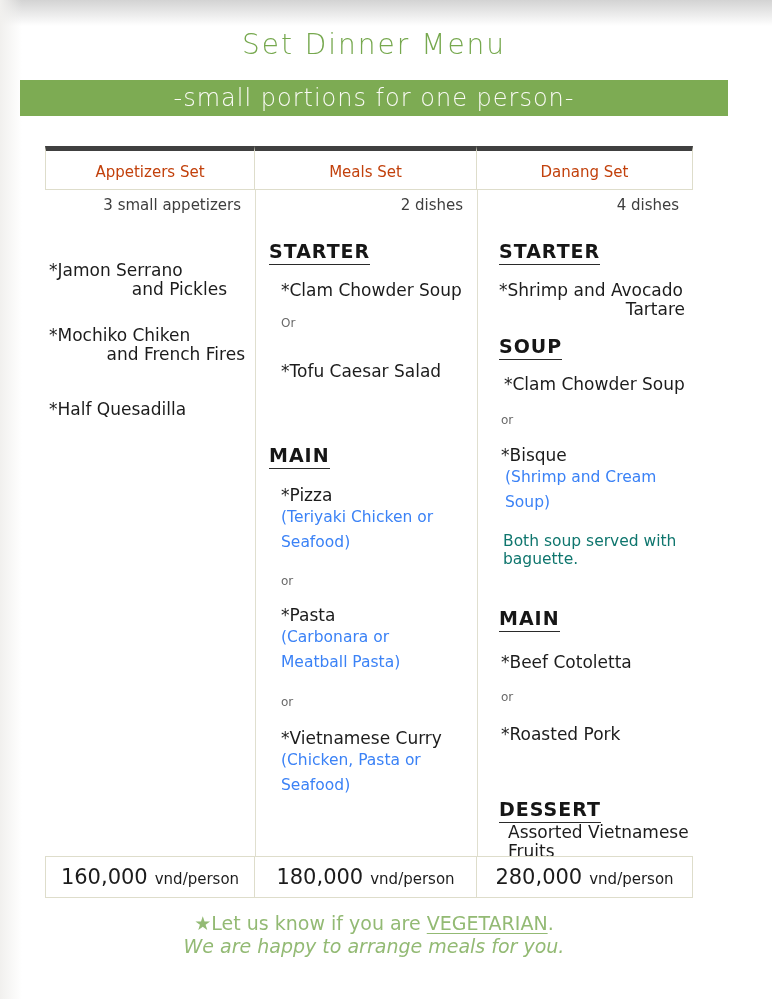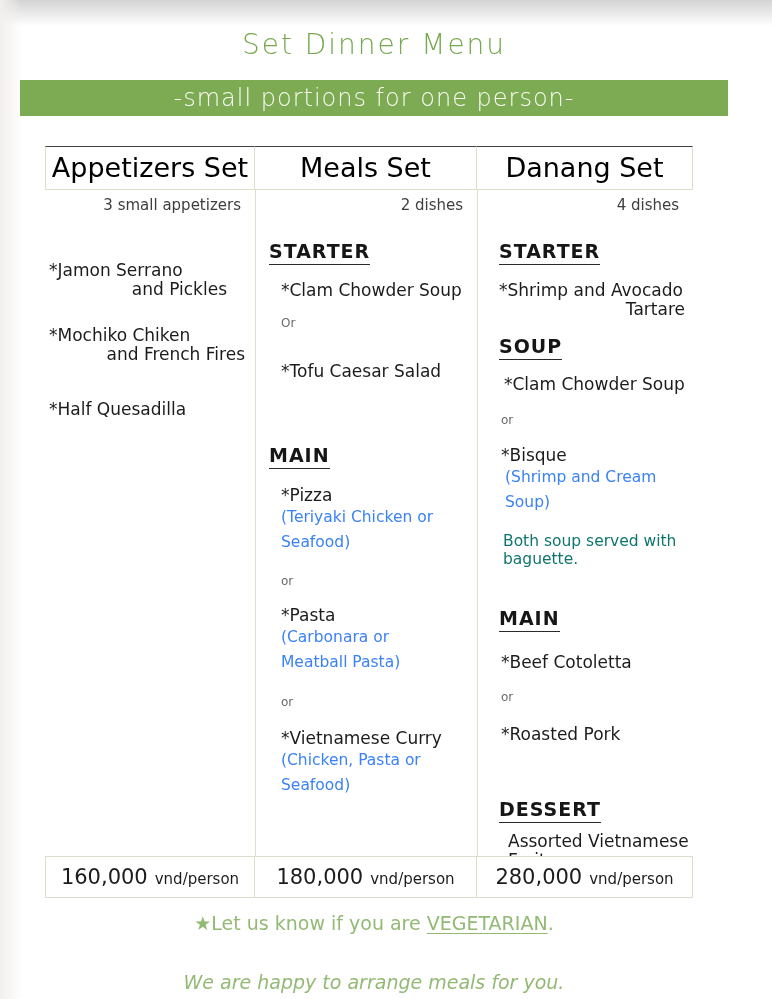--- a/index.html
+++ b/index.html
@@ -15,23 +15,23 @@
   .title { position:absolute; top:28px; left:20px; width:708px; text-align:center;
            font-size:28px; font-weight:300; letter-spacing:2px; color:#76a84e; }
   .banner { position:absolute; top:80px; left:20px; width:708px; height:36px;
             background:#7dab53; color:#fbfbf6; text-align:center; line-height:36px;
             font-size:24px; font-weight:300; letter-spacing:1px; }
 
   .menu { position:absolute; top:146px; left:45px; width:648px;
           display:grid; grid-template-columns:210px 222px 216px;
           grid-template-rows:44px 28px 638px 42px; }
 
-  .th { border-top:1px solid #404040; border-bottom:1px solid #deddcb;
+  .th { border-top:5px solid #404040; border-bottom:1px solid #deddcb;
         border-right:1px solid #deddcb; text-align:center; line-height:42px;
-        font-size:27px; color:#000000; }
+        font-size:15px; color:#c2410c; }
   .th.first { border-left:1px solid #deddcb; }
 
   .sub { font-size:15px; color:#3e3e3e; text-align:right; padding:6px 14px 0 0; }
   .vline { border-left:1px solid #e0dfcf; }
 
   .bodyc { overflow:hidden; }
   .blk { }
   .itm { font-size:17px; line-height:19px; color:#1c1c1c; }
   .cont { text-align:right; }
   .sec { display:inline-block; font-size:19px; line-height:22px; font-weight:600;
@@ -42,21 +42,21 @@
 
   .pr { border-top:1px solid #deddcb; border-bottom:1px solid #deddcb;
         border-right:1px solid #deddcb; text-align:center; line-height:40px; }
   .pr.first { border-left:1px solid #deddcb; }
   .pr .amount { font-size:21px; color:#1c1c1c; }
   .pr .unit { font-size:15px; color:#1c1c1c; margin-left:7px; }
 
   .footer { position:absolute; top:912px; left:20px; width:708px; text-align:center;
             color:#93ba74; font-size:19px; line-height:23px; }
   .footer .veg { text-decoration:underline; text-underline-offset:3px; }
-  .footer .f2 { font-style:italic;margin-top:36px; }
+  .footer .f2 { font-style:italic; }
   .footer .star { font-style:normal; }
 </style>
 </head>
 <body>
 
 <div class="page">
   <div class="top-fade"></div>
   <div class="left-fade"></div>
 
   <div class="title">Set Dinner Menu</div>
@@ -148,21 +148,21 @@
       <div class="blk" style="margin-top:21px; padding-left:23px">
         <div class="itm">*Beef Cotoletta</div>
       </div>
       <div class="blk or" style="margin-top:16px; padding-left:23px">or</div>
       <div class="blk" style="margin-top:18px; padding-left:23px">
         <div class="itm">*Roasted Pork</div>
       </div>
       <div class="blk" style="margin-top:54px; padding-left:21px">
         <span class="sec">DESSERT</span>
       </div>
-      <div class="blk" style="margin-top:9px; padding-left:30px">
+      <div class="blk" style="margin-top:0; padding-left:30px">
         <div class="itm">Assorted Vietnamese</div>
         <div class="itm">Fruits</div>
       </div>
     </div>
 
     <div class="pr first">
       <span class="amount">160,000</span><span class="unit">vnd/person</span>
     </div>
     <div class="pr">
       <span class="amount">180,000</span><span class="unit">vnd/person</span>

